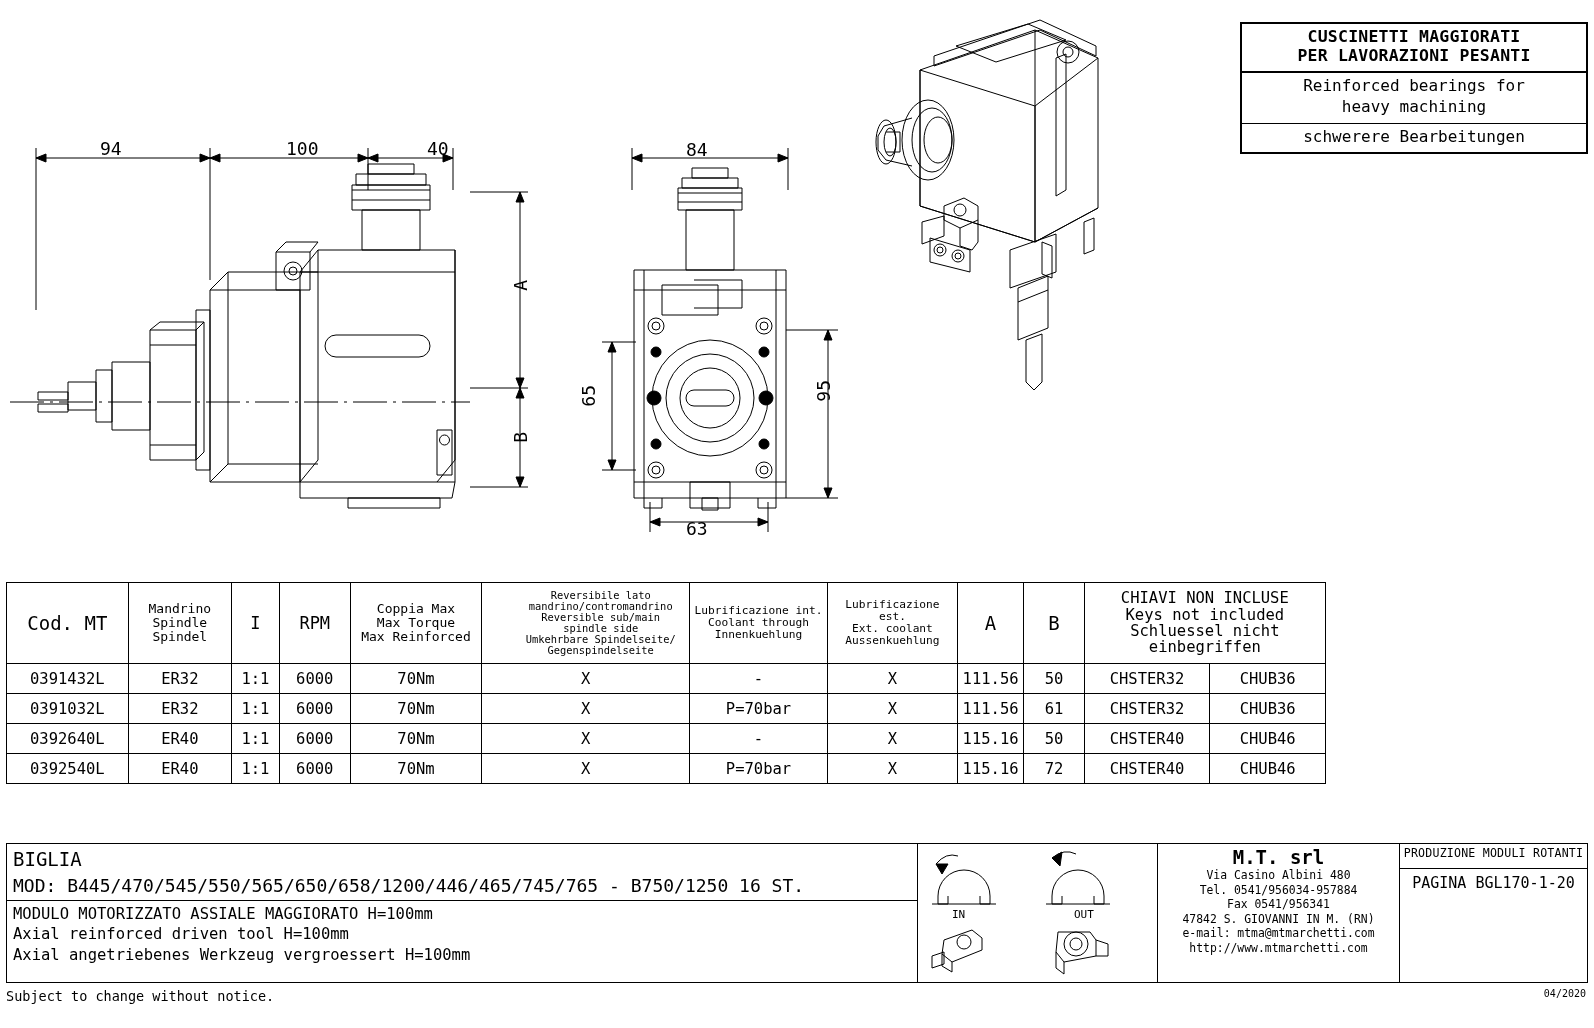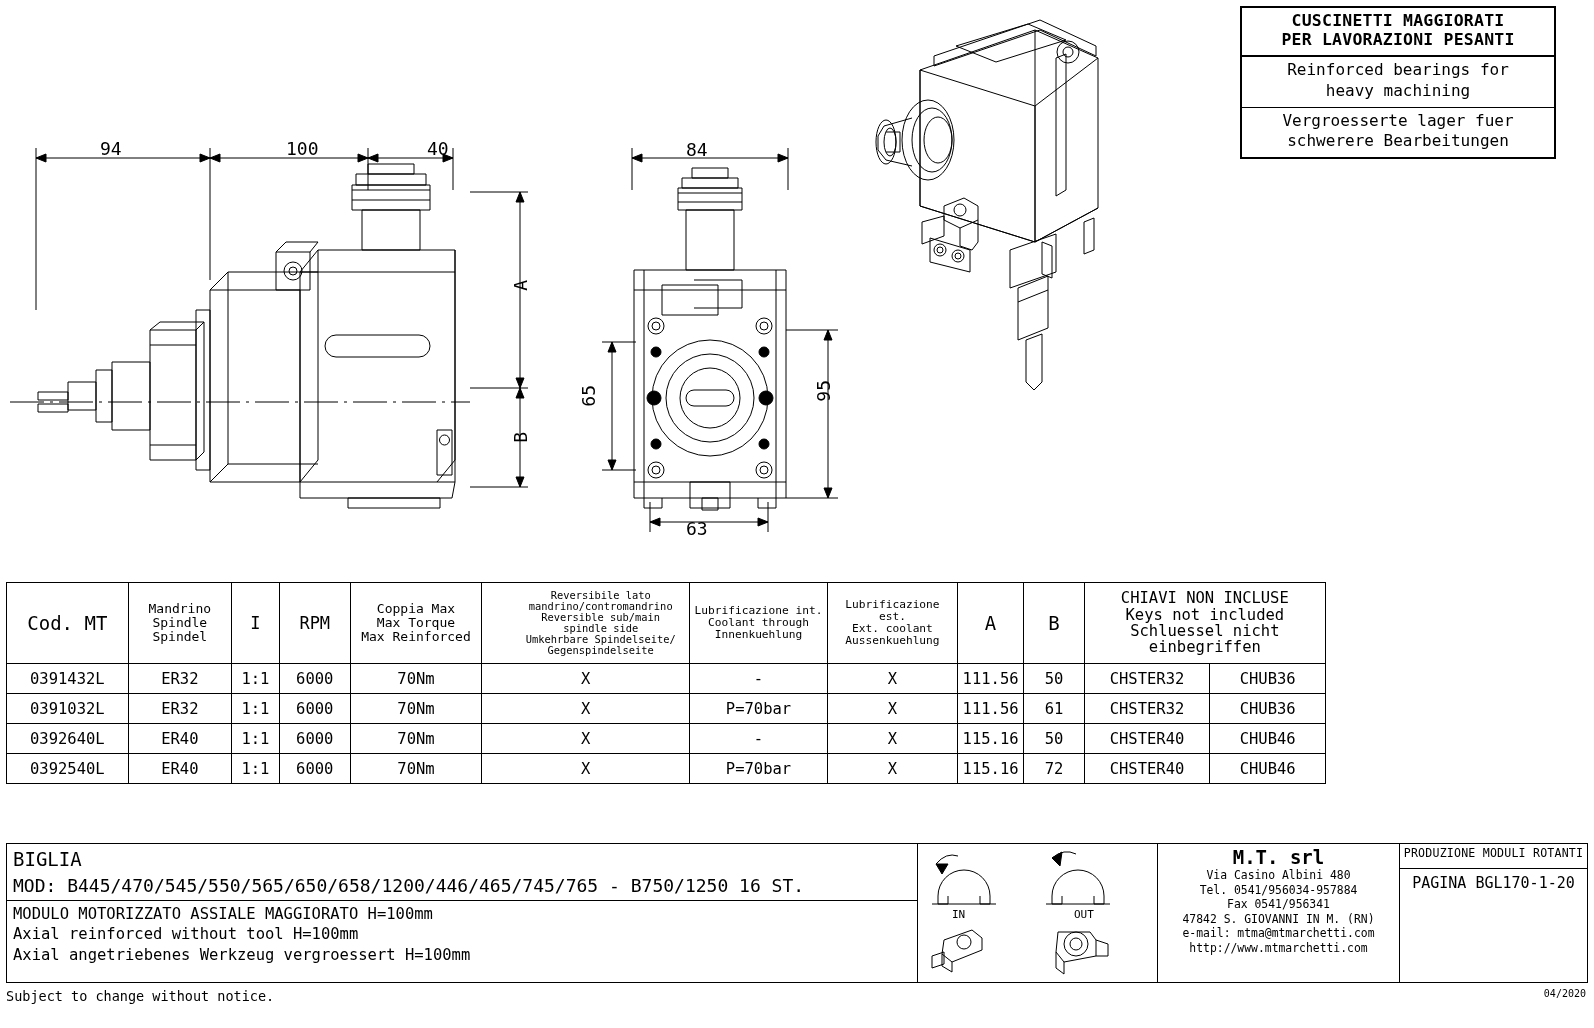--- a/index.html
+++ b/index.html
@@ -5,21 +5,21 @@
   html,body{margin:0;padding:0;background:#fff;}
   body{width:1594px;height:1028px;position:relative;font-family:"DejaVu Sans Mono",monospace;color:#000;overflow:hidden;}
   .sheet{position:absolute;inset:0;}
 
   
   .abs{position:absolute;}
   .thin{stroke:#000;stroke-width:1;fill:none;}
   svg{display:block;overflow:visible;}
 
   
-  .notes{position:absolute;left:1240px;top:6px;width:316px;border:2px solid #000;box-sizing:border-box;}
+  .notes{position:absolute;left:1240px;top:22px;width:348px;border:2px solid #000;box-sizing:border-box;}
   .notes .row{border-bottom:1px solid #000;padding:3px 6px 5px;text-align:center;}
   .notes .row:last-child{border-bottom:none;}
   .notes .hdr{font-weight:bold;font-size:16.5px;line-height:1.18;letter-spacing:.2px;border-bottom:2px solid #000;}
   .notes .en{font-size:16px;line-height:1.3;}
   .notes .de{font-size:16px;line-height:1.3;}
 
   
   .spec{position:absolute;left:6px;top:582px;width:1320px;border-collapse:collapse;}
   .spec th,.spec td{border:1px solid #000;text-align:center;vertical-align:middle;}
   .spec thead th{height:78px;font-weight:normal;line-height:1.06;}
@@ -73,21 +73,20 @@
   <div class="notes">
     <div class="row hdr">
       <div>CUSCINETTI MAGGIORATI</div>
       <div>PER LAVORAZIONI PESANTI</div>
     </div>
     <div class="row en">
       <div>Reinforced bearings for</div>
       <div>heavy machining</div>
     </div>
     <div class="row de">
-      <div>Vergroesserte lager fuer</div>
       <div>schwerere Bearbeitungen</div>
     </div>
   </div>
 
   <svg class="abs" style="left:0;top:130px;" width="560" height="420">
     <g class="thin" stroke-linejoin="round">
 
       <path d="M36,18 L36,180"></path>
       <path d="M210,18 L210,150"></path>
       <path d="M368,18 L368,60"></path>
@@ -390,21 +389,21 @@
     </tbody>
   </table>
 
   <div class="bottom">
 
     <div class="bb bl">
       <div class="brand">BIGLIA</div>
       <div class="mod">MOD: B445/470/545/550/565/650/658/1200/446/465/745/765 - B750/1250 16 ST.</div>
       <div class="desc">
         <div>MODULO MOTORIZZATO ASSIALE MAGGIORATO H=100mm</div>
-        <div>Axial reinforced without tool H=100mm</div>
+        <div>Axial reinforced driven tool H=100mm</div>
         <div>Axial angetriebenes Werkzeug vergroessert H=100mm</div>
       </div>
     </div>
 
     <div class="bb bm">
       <svg width="238" height="138">
         <g class="thin">
 
           <path d="M20,52 A26,26 0 0 1 72,52"></path>
           <path d="M20,52 L20,60 L30,60 L30,52"></path>

